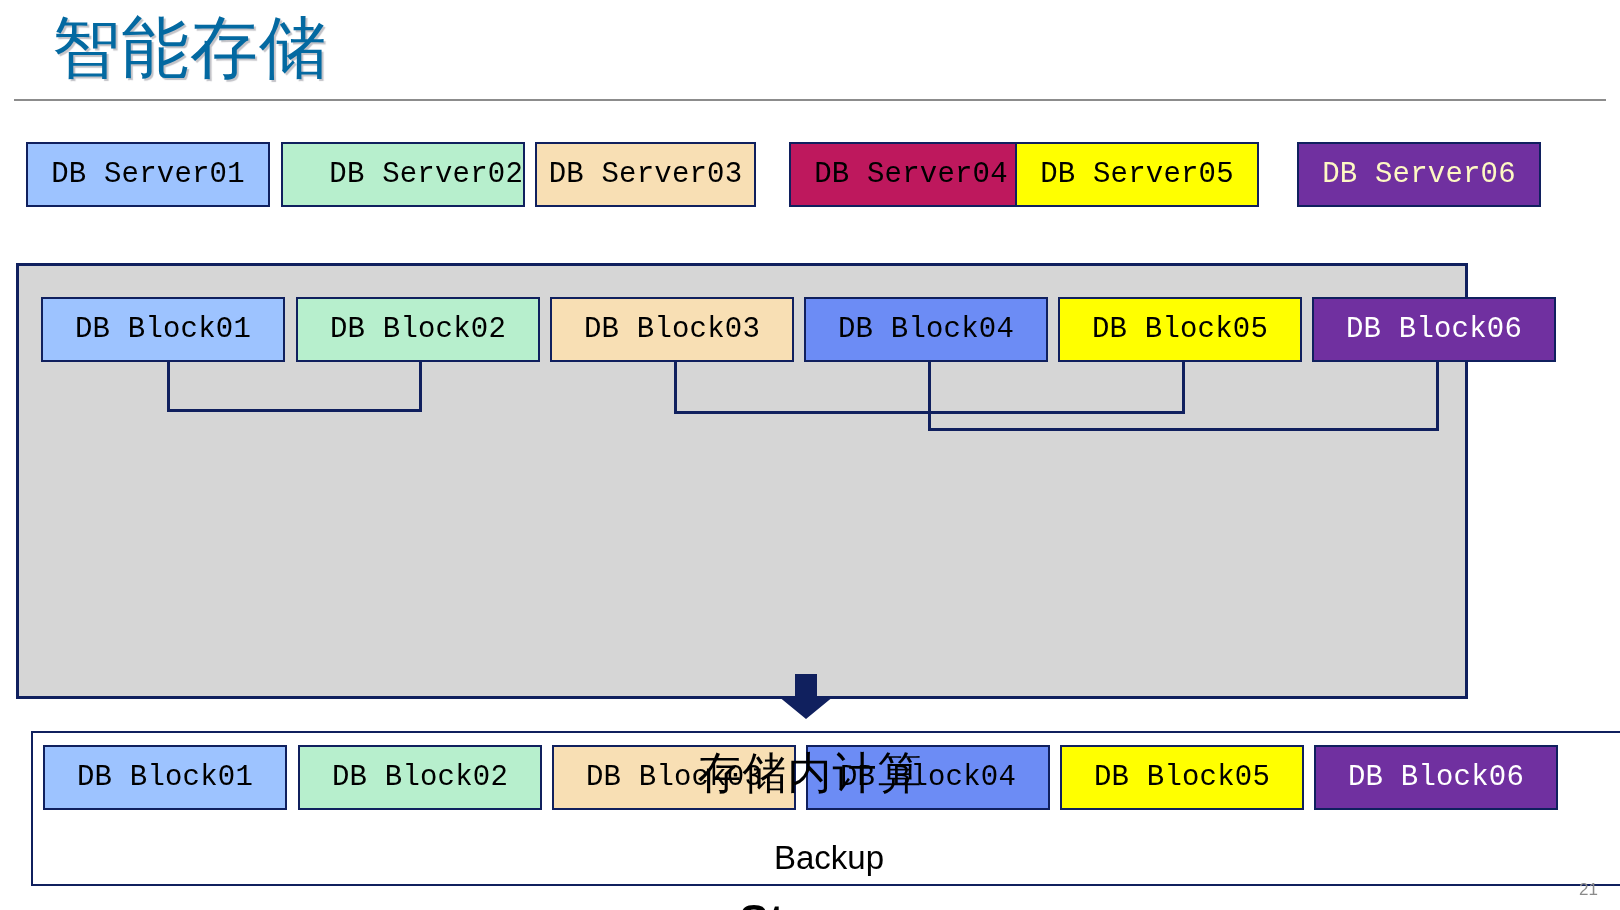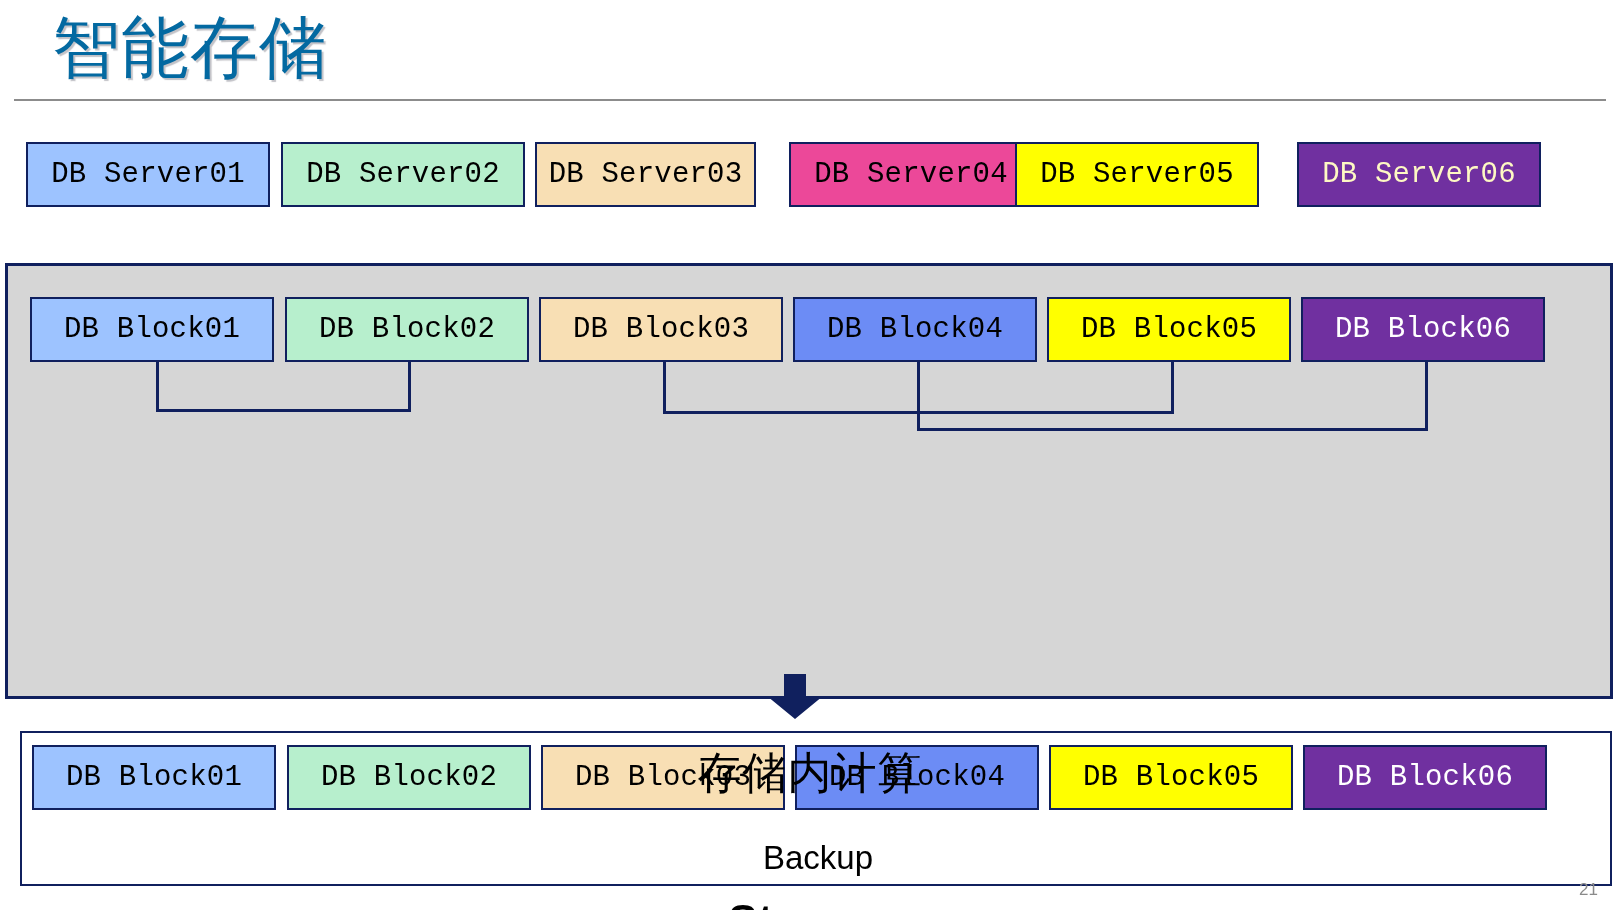--- a/index.html
+++ b/index.html
@@ -54,23 +54,23 @@
     align-items: center;
     justify-content: center;
     white-space: nowrap;
     letter-spacing: 0.2px;
     font-family: Liberation Mono, monospace;
   }
 
   
   .storage-container {
     position: absolute;
-    left: 5px;
+    left: 16px;
     top: 263px;
-    width: 1608px;
+    width: 1452px;
     height: 436px;
     background: #d6d6d6;
     border: 3px solid #10205e;
   }
 
   .storage-label {
     position: absolute;
     left: 0;
     top: 630px;
     width: 1608px;
@@ -145,27 +145,27 @@
 
 <div id="slide">
 
   <div class="title">智能存储</div>
   <div class="title-rule"></div>
 
   <div>
     <div class="box" style="left:26px; top:142px; width:244px; height:65px; background:#9DC3FF; color:#000;">
       <span>DB Server01</span>
     </div>
-    <div class="box" style="left:281px; top:142px; width:244px; height:65px; background:#B7EFCD; color:#000;">
+    <div class="box" style="left:281px; top:142px; width:244px; height:65px; background:#B7EFCD; color:#000;justify-content:flex-end;">
       <span>DB Server02</span>
     </div>
     <div class="box" style="left:535px; top:142px; width:221px; height:65px; background:#F8DFB4; color:#000;">
       <span>DB Server03</span>
     </div>
-    <div class="box" style="left:789px; top:142px; width:244px; height:65px; background:#ec4899; color:#000;">
+    <div class="box" style="left:789px; top:142px; width:244px; height:65px; background:#be185d; color:#000;">
       <span>DB Server04</span>
     </div>
     <div class="box" style="left:1015px; top:142px; width:244px; height:65px; background:#FFFF00; color:#000;">
       <span>DB Server05</span>
     </div>
     <div class="box" style="left:1297px; top:142px; width:244px; height:65px; background:#7030A0; color:#fef9c3;">
       <span>DB Server06</span>
     </div>
   </div>
 

